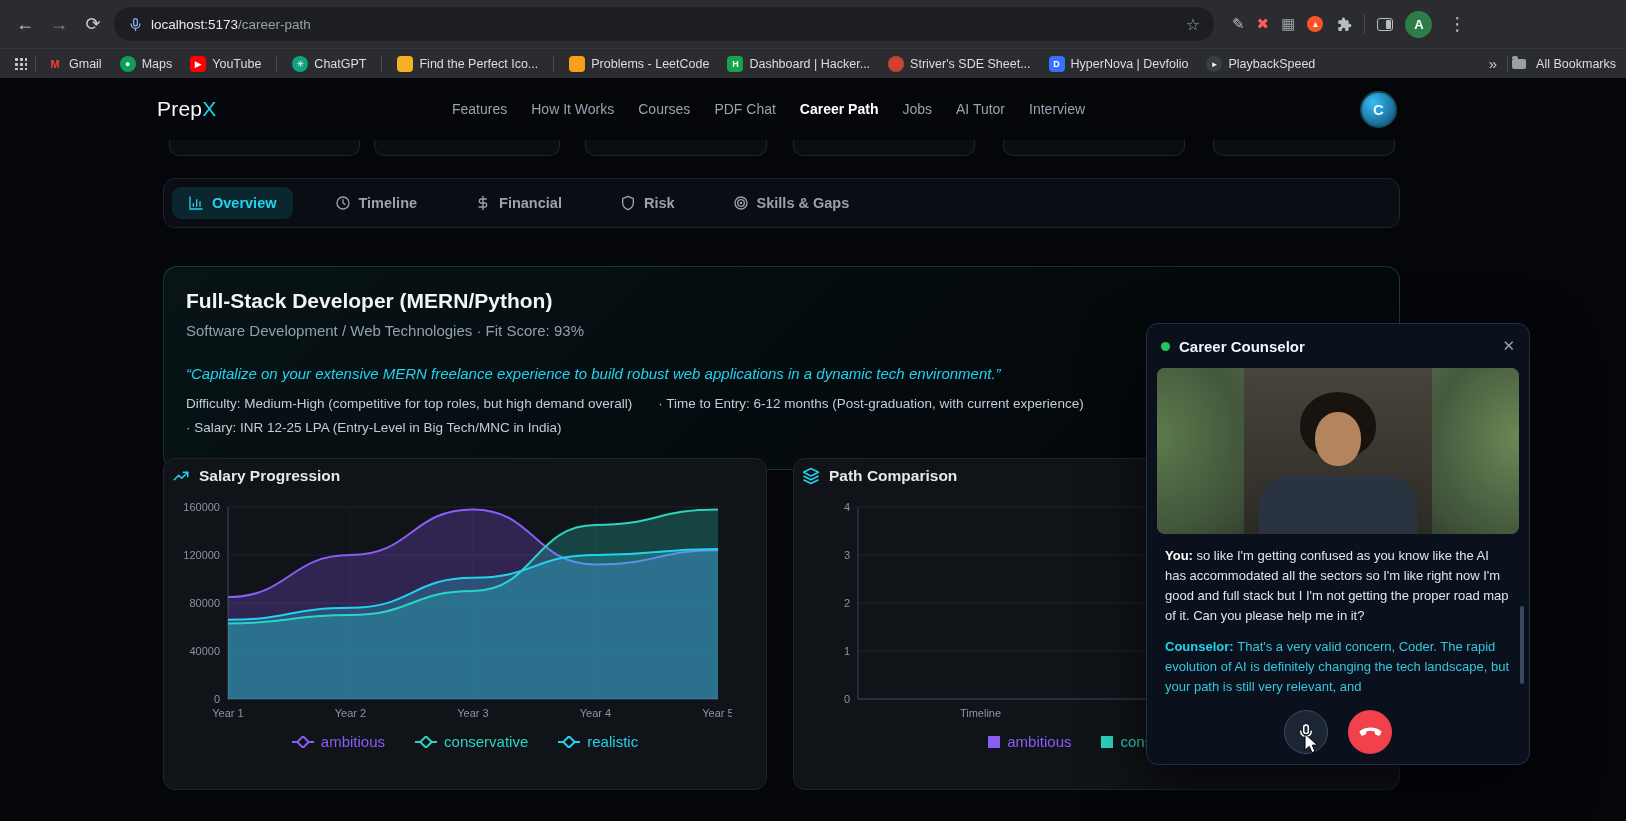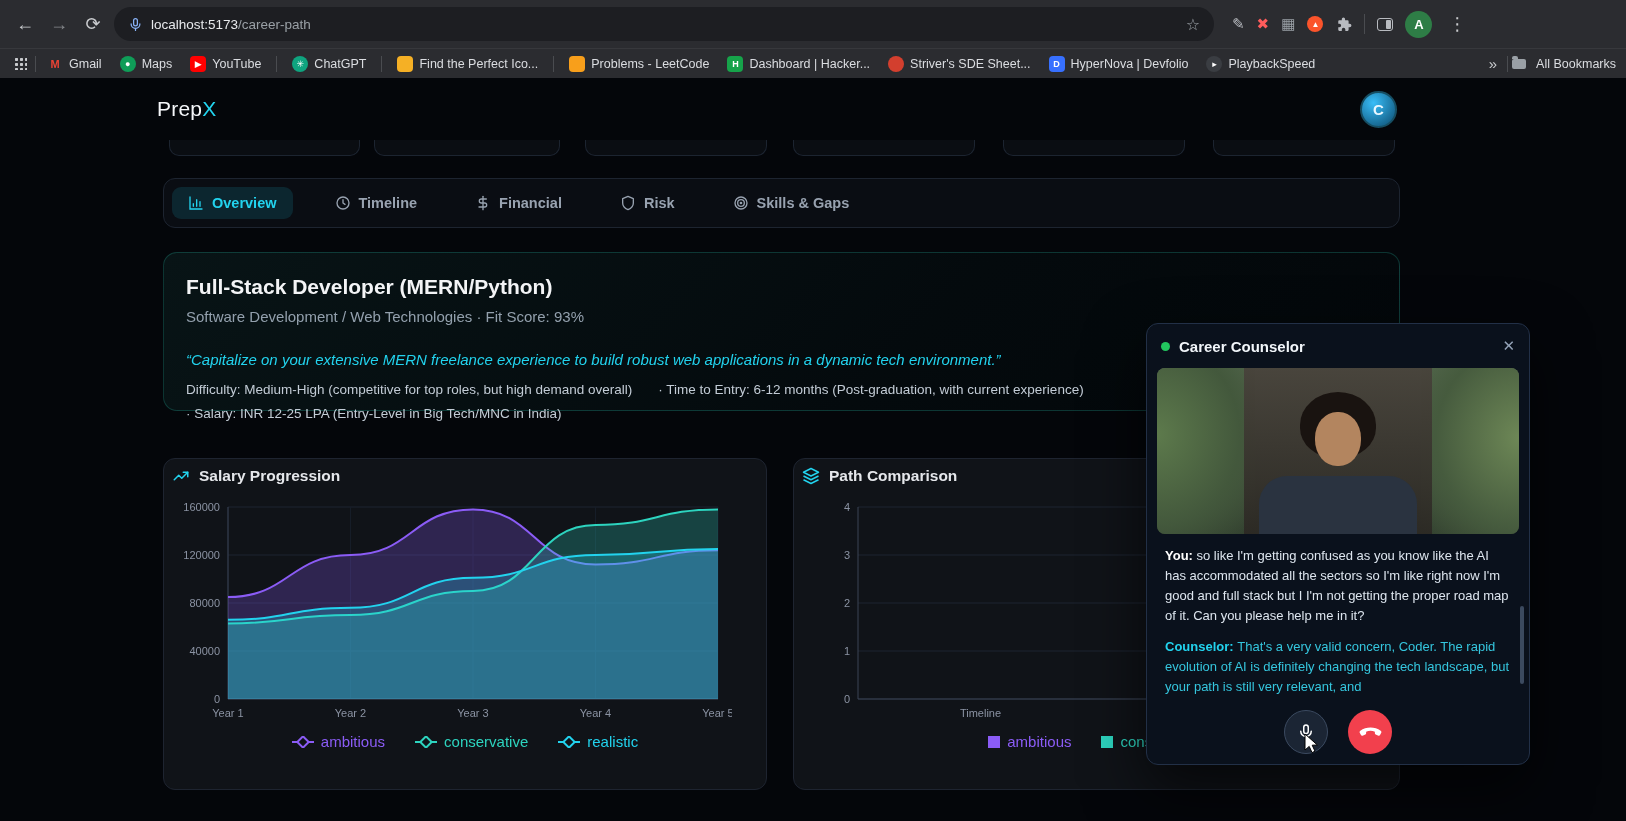--- a/index.html
+++ b/index.html
@@ -58,21 +58,21 @@
   .sliver{position:absolute;top:62px;height:16px;background:#0a0d12;border:1px solid #1c2430;border-top:none;
     border-radius:0 0 10px 10px}
 
   #tabs-bar{position:absolute;left:163px;top:100px;width:1237px;height:50px;background:#0a0d13;
     border:1px solid #1d2430;border-radius:12px;display:flex;align-items:center;padding:6px 8px;gap:26px}
   .tab{display:flex;align-items:center;gap:8px;padding:8px 16px;border-radius:9px;border:none;background:none;
     color:#98a2b0;font-size:14.5px;font-weight:600;font-family:inherit;cursor:pointer}
   .tab.active{background:rgba(34,211,238,.13);color:#22d3ee}
   .tab svg{flex:none}
 
-  #career-card{position:absolute;left:163px;top:174px;width:1237px;height:159px;border-radius:14px;
+  #career-card{position:absolute;left:163px;top:188px;width:1237px;height:204px;border-radius:14px;
     border:1px solid rgba(45,212,191,.22);background:linear-gradient(135deg,#081416,#040a0d 60%,#03070a);
     padding:22px 22px 7px}
   #career-title{font-size:21px;font-weight:800;color:#f3f4f6;margin-bottom:9px}
   #career-sub{font-size:15px;color:#93a0ad;margin-bottom:26px}
   #career-quote{font-size:15px;font-style:italic;color:#22d3ee;margin-bottom:14px}
   .career-meta{font-size:13.5px;color:#c3ccd6}
   .career-meta .gap{display:inline-block;width:26px}
   #career-meta2{margin-top:9px}
 
   .chart-card{position:absolute;top:380px;height:332px;background:#101318;border:1px solid #1e2430;
@@ -210,20 +210,30 @@
   <div id="bm-right">
     <span class="folder"></span>
     <span>All Bookmarks</span>
   </div>
 </div>
 
 <div id="page">
 
   <div id="site-header">
     <div id="logo"><span>Prep</span><span class="x">X</span></div>
+    <nav id="nav-links">
+        <a class="nav-link">Features</a>
+        <a class="nav-link">How It Works</a>
+        <a class="nav-link">Courses</a>
+        <a class="nav-link">PDF Chat</a>
+        <a class="nav-link active">Career Path</a>
+        <a class="nav-link">Jobs</a>
+        <a class="nav-link">AI Tutor</a>
+        <a class="nav-link">Interview</a>
+      </nav>
     <div id="site-avatar">C</div>
   </div>
 
   <div id="slivers">
       <div class="sliver" style="left: 169px; width: 191px;"></div>
       <div class="sliver" style="left: 374px; width: 186px;"></div>
       <div class="sliver" style="left: 585px; width: 182px;"></div>
       <div class="sliver" style="left: 793px; width: 182px;"></div>
       <div class="sliver" style="left: 1003px; width: 182px;"></div>
       <div class="sliver" style="left: 1213px; width: 182px;"></div>

